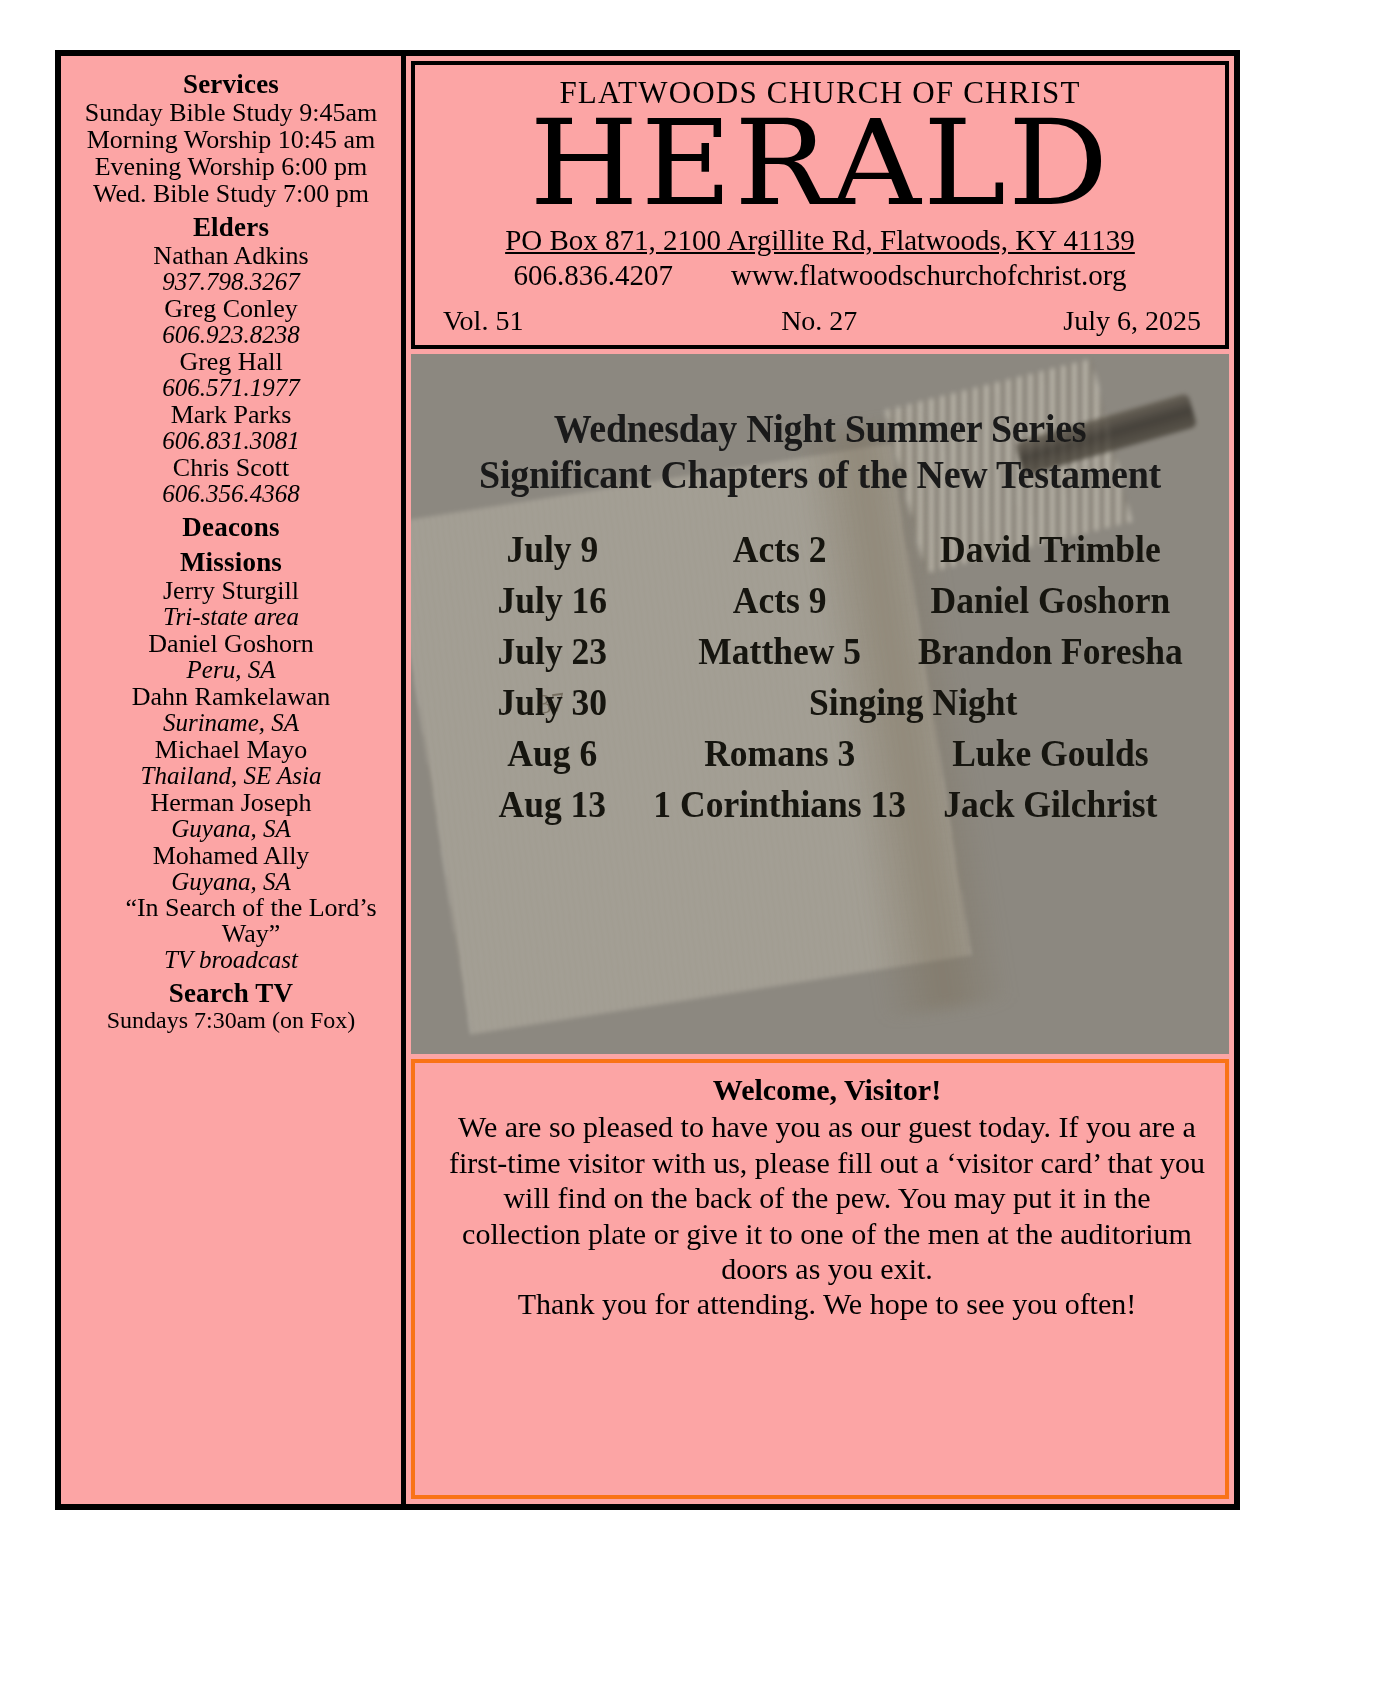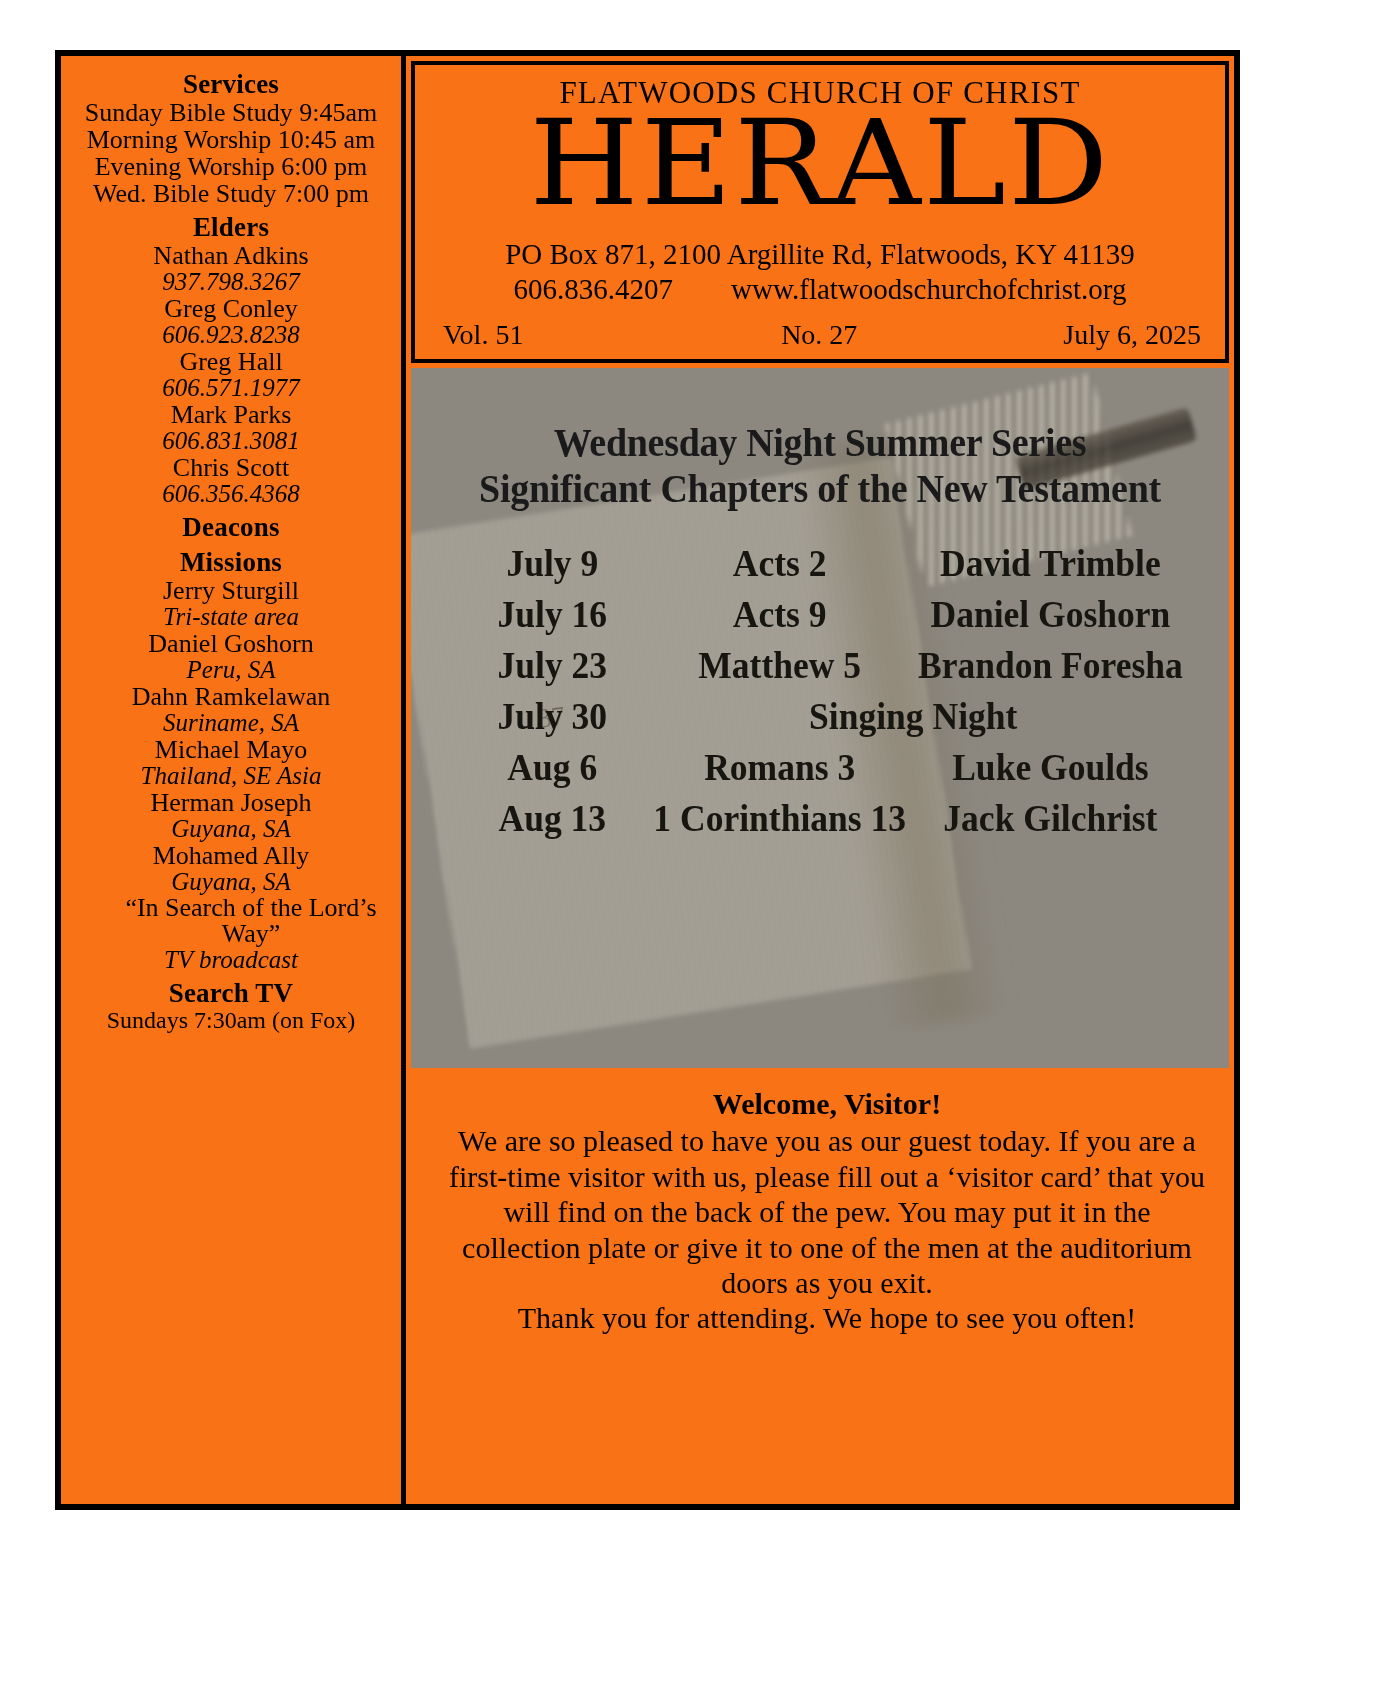--- a/index.html
+++ b/index.html
@@ -17,21 +17,21 @@
 
   
   .page {
     position: absolute;
     left: 55px;
     top: 50px;
     width: 1185px;
     height: 1460px;
     border: 6px solid #000;
     box-sizing: border-box;
-    background: #f97316;
+    background: #fca5a5;
     display: flex;
   }
 
   
   .sidebar {
     width: 345px;
     box-sizing: border-box;
     border-right: 5px solid #000;
     padding: 14px 6px 6px 6px;
     text-align: center;
@@ -82,21 +82,22 @@
     line-height: .93;
     letter-spacing: 2px;
     font-weight: 400;
     transform: scaleX(1.06);
     margin: -2px 0 2px 0;
     -webkit-text-stroke: 0px #000;
   }
   .mh-addr {
     font-size: 29px;
     line-height: 1.22;
-    margin-top: 18px;
+    margin-top: 4px;
+    text-decoration: underline;
   }
   .mh-contact {
     font-size: 29px;
     line-height: 1.22;
   }
   .mh-contact .phone { margin-right: 58px; }
   .mh-volrow {
     display: flex;
     font-size: 28px;
     margin-top: 12px;

